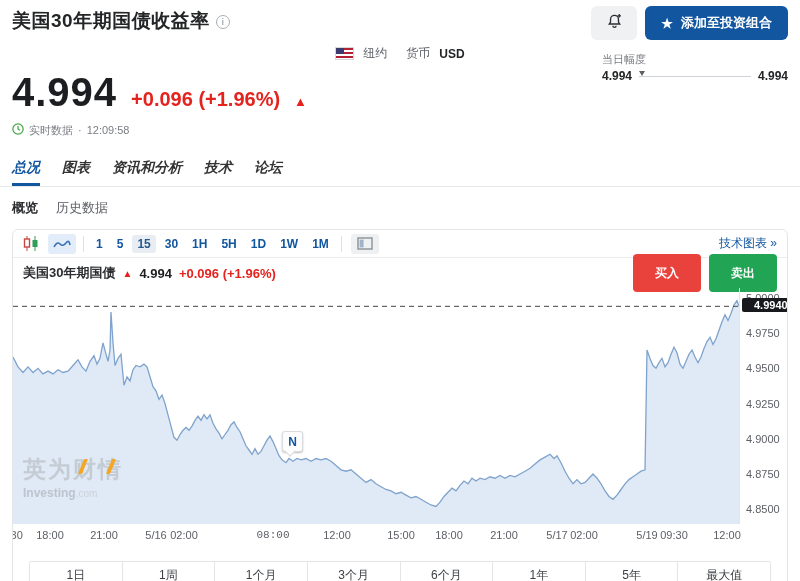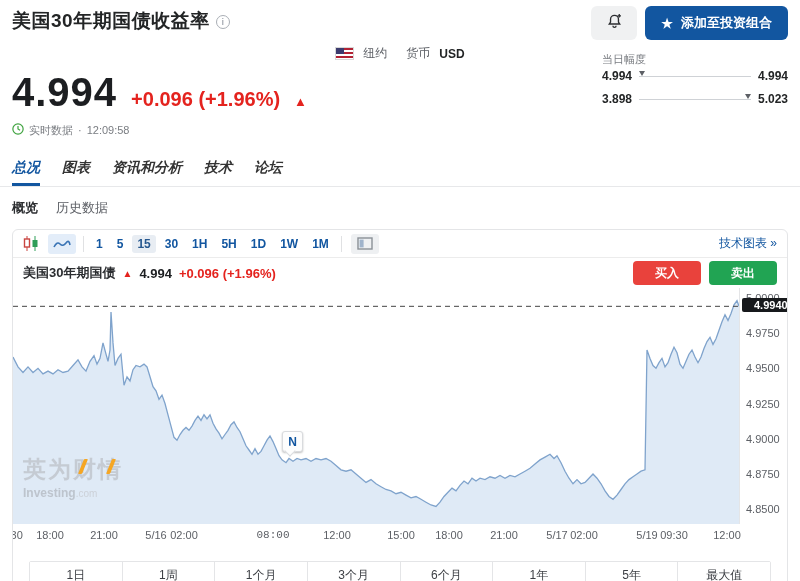--- a/index.html
+++ b/index.html
@@ -61,21 +61,21 @@
   .iv.active { background:#e8edf3; color:#27588f; }
   .tb-panel { background:#eef0f2; width:28px; margin-left:2px; }
   .tech-link { margin-left:auto; font-size:12px; color:#1256a0; cursor:pointer; }
 
   .chart-head { display:flex; align-items:center; height:30px; padding:0 10px; gap:7px; }
   .ch-name { font-size:13px; font-weight:bold; color:#2b2d30; }
   .ch-arrow { font-size:10px; color:#e4231e; }
   .ch-price { font-size:13px; font-weight:bold; color:#1c1e21; }
   .ch-chg { font-size:13px; font-weight:bold; color:#e4231e; }
   .trade-btns { margin-left:auto; display:flex; gap:8px; }
-  .btn-buy,.btn-sell { width:68px; height:24px; border:none; border-radius:4px; color:#fff;
+  .btn-buy,.btn-sell { width:68px; height:38px; border:none; border-radius:4px; color:#fff;
     font-size:12px; font-weight:bold; cursor:pointer; }
   .btn-buy { background:#e9423c; }
   .btn-sell { background:#21a453; }
 
   .plot-wrap { position:relative; height:236px; }
   .plot-svg { position:absolute; left:0; top:0; }
   .axis-col { position:absolute; right:0; top:0; bottom:0; width:48px; border-left:1px solid #e4e5e7; }
   .ytick { position:absolute; left:6px; font-size:11px; color:#5d6066; }
   .cur-label { position:absolute; left:2px; background:#17191c; color:#fff; font-size:11px;
     font-weight:bold; padding:1px 12px; border-radius:2px; }
@@ -148,27 +148,20 @@
     </div>
 
     <div class="stats">
       <div class="stat-label">当日幅度</div>
       <div class="stat-row">
         <span class="stat-val">4.994</span>
         <span class="range-bar">
             <span class="range-marker" id="day-marker" style="left: 3%;"></span>
           </span>
         <span class="stat-val">4.994</span>
-      </div>
-      <div class="stat-row">
-        <span class="stat-val">3.898</span>
-        <span class="range-bar">
-            <span class="range-marker" id="w52-marker" style="left: 97.4%;"></span>
-          </span>
-        <span class="stat-val">5.023</span>
       </div>
     </div>
   </div>
 
   <div class="tabs" id="tabs">
       <span class="tab active">总况</span>
       <span class="tab">图表</span>
       <span class="tab">资讯和分析</span>
       <span class="tab">技术</span>
       <span class="tab">论坛</span>

